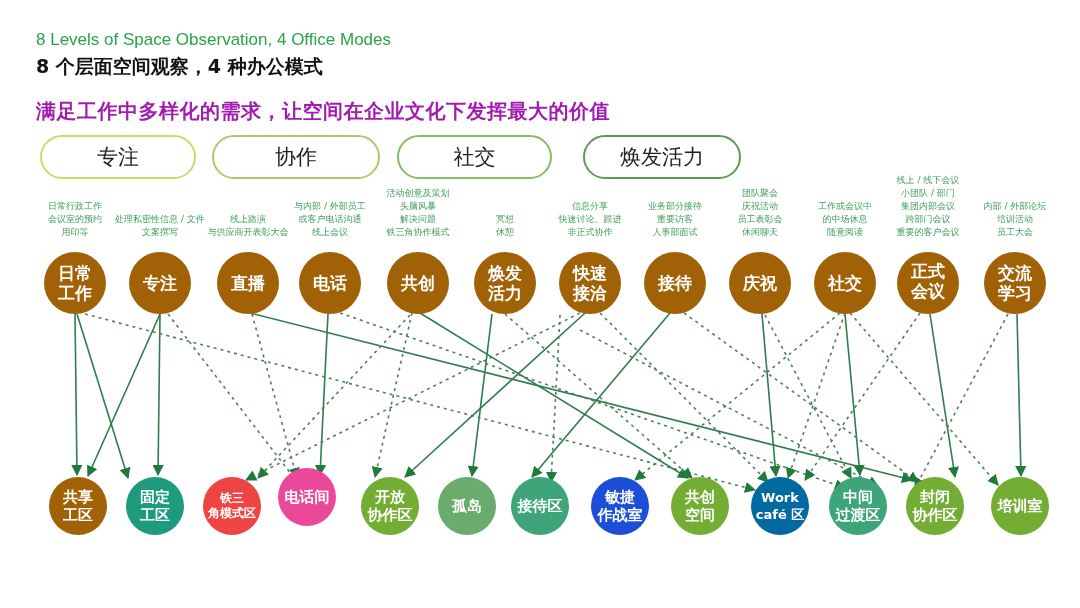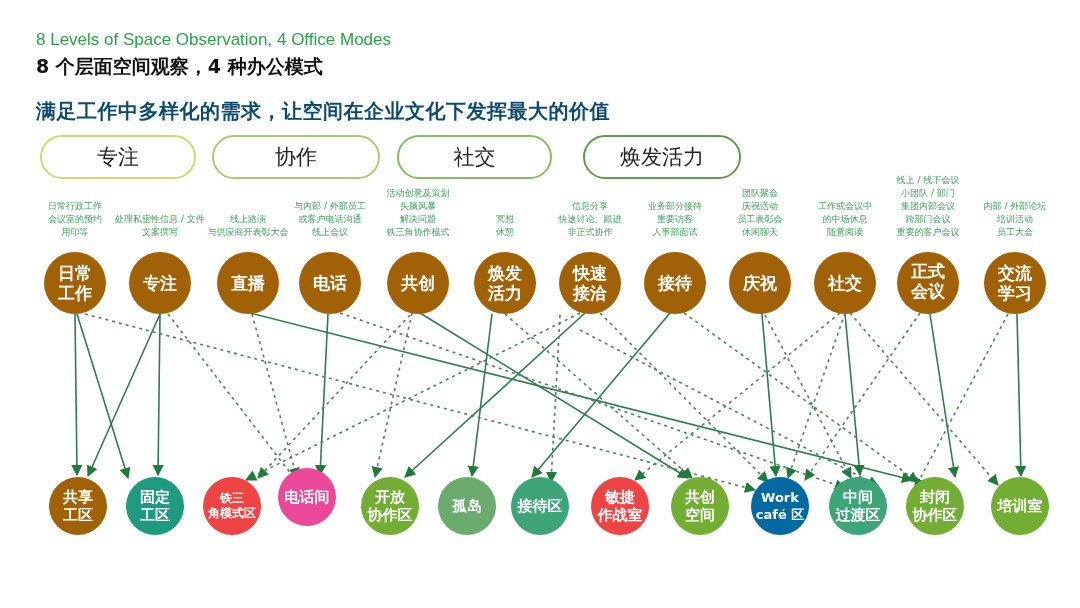--- a/index.html
+++ b/index.html
@@ -1,19 +1,19 @@
 <!DOCTYPE html>
 <html><head>
   <meta charset="utf-8">
   <style>
     html, body { margin:0; padding:0; background:#ffffff; }
     body { width:1080px; height:608px; position:relative; overflow:hidden; font-family:"DejaVu Sans","Liberation Sans",sans-serif; }
     .en-title { position:absolute; left:36px; top:30px; font-size:17px; color:#2aa34a; font-family:"Liberation Sans",sans-serif; }
     .cn-title { position:absolute; left:36px; top:54px; font-size:19px; color:#111; font-weight:bold; }
-    .subtitle { position:absolute; left:36px; top:98px; font-size:20px; color:#0c4a6e; font-weight:bold; letter-spacing:0.5px; }
+    .subtitle { position:absolute; left:36px; top:98px; font-size:20px; color:#a21caf; font-weight:bold; letter-spacing:0.5px; }
     .mode { position:absolute; top:135px; height:44px; border-radius:24px; border:2.5px solid; box-sizing:border-box; display:flex; align-items:center; justify-content:center; font-size:21px; color:#222; background:#fff; }
     .desc { position:absolute; font-size:9px; line-height:13px; color:#3f9e5a; text-align:center; white-space:pre-line; transform:translateX(-50%); }
     svg.lines { position:absolute; left:0; top:0; }
     .node { position:absolute; border-radius:50%; display:flex; align-items:center; justify-content:center; text-align:center; color:#fff; font-weight:bold; white-space:pre-line; }
     .top-node { width:62px; height:62px; background:#a16207; font-size:17px; line-height:20px; }
     .bot-node { width:58px; height:58px; font-size:15px; line-height:18px; }
   </style>
 </head>
 <body>
 
@@ -138,21 +138,21 @@
 工区</div>
 <div class="node bot-node" style="left:126px;top:477px;background:#1e9a7e;">固定
 工区</div>
 <div class="node bot-node" style="left:203px;top:477px;background:#ef4444;font-size:12px;line-height:15px;">铁三
 角模式区</div>
 <div class="node bot-node" style="left:278px;top:468px;background:#ec4899;">电话间</div>
 <div class="node bot-node" style="left:361px;top:477px;background:#74ad34;">开放
 协作区</div>
 <div class="node bot-node" style="left:438px;top:477px;background:#6aac6e;">孤岛</div>
 <div class="node bot-node" style="left:511px;top:477px;background:#3ea57a;">接待区</div>
-<div class="node bot-node" style="left:591px;top:477px;background:#ef4444;">敏捷
+<div class="node bot-node" style="left:591px;top:477px;background:#1d4ed8;">敏捷
 作战室</div>
 <div class="node bot-node" style="left:671px;top:477px;background:#74ad34;">共创
 空间</div>
 <div class="node bot-node" style="left:751px;top:477px;background:#0369a1;font-size:13px;line-height:17px;">Work
 café 区</div>
 <div class="node bot-node" style="left:829px;top:477px;background:#3ea57a;">中间
 过渡区</div>
 <div class="node bot-node" style="left:906px;top:477px;background:#74ad34;">封闭
 协作区</div>
 <div class="node bot-node" style="left:991px;top:477px;background:#74ad34;">培训室</div>

